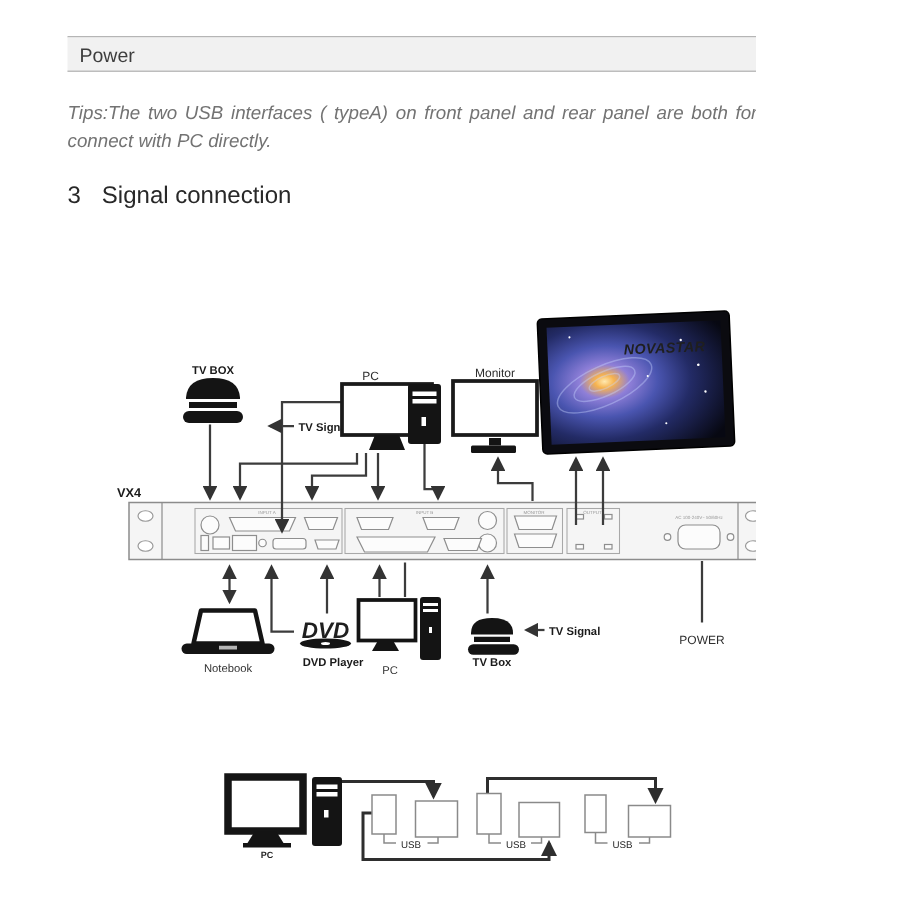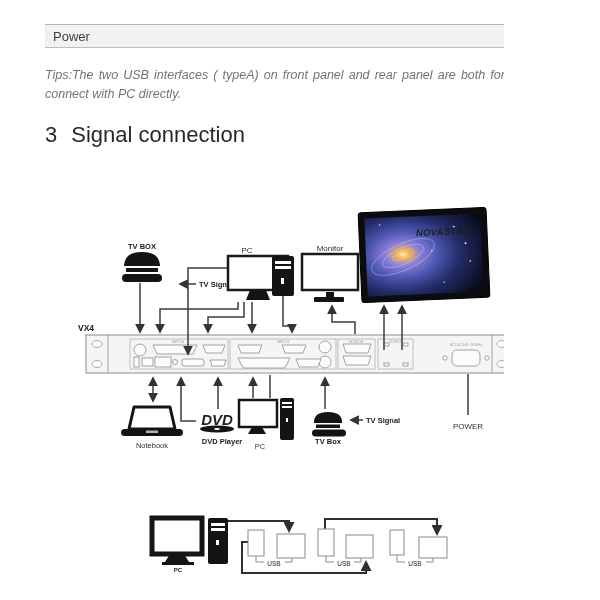--- a/index.html
+++ b/index.html
@@ -5,21 +5,21 @@
   html,body{margin:0;padding:0;}
   .page{
     position:relative;width:504px;height:600px;background:#ffffff;
     font-family:"Liberation Sans", sans-serif;color:#3b3b3b;overflow:hidden;
   }
   .spec-table{position:absolute;left:45px;top:24px;width:512px;border-top:1px solid #b5b5b5;font-size:13px;color:#3d3d3d;}
   .spec-row{height:23px;line-height:23px;padding-left:8px;border-bottom:1px solid #bdbdbd;box-sizing:border-box;}
   .spec-row.header{background:#f1f1f1;}
   .spec-row .desc{margin-left:22px;}
   .tips{position:absolute;left:45px;top:66px;width:513px;font-style:italic;font-size:12.5px;line-height:1.5;color:#737373;text-align:justify;}
-  .h1{position:absolute;left:45px;top:122px;font-size:22px;font-weight:400;color:#282828;}
+  .h1{position:absolute;left:45px;top:122px;font-size:16px;font-weight:400;color:#282828;}
   .h1 .num{margin-right:14px;}
   .para{position:absolute;left:45px;width:513px;font-size:13.5px;line-height:1.82;color:#3b3b3b;text-align:justify;}
   .p1{top:156px;}
   .p2{top:468px;}
   svg{position:absolute;left:0;font-family:"Liberation Sans", sans-serif;}
   .fig1{top:203px;}
   .fig2{top:510px;}
   text{fill:#1f1f1f;}
   .lbl{font-size:7.5px;font-weight:700;fill:#1a1a1a;}
   .lbl-reg{font-size:8px;font-weight:400;fill:#2e2e2e;}

